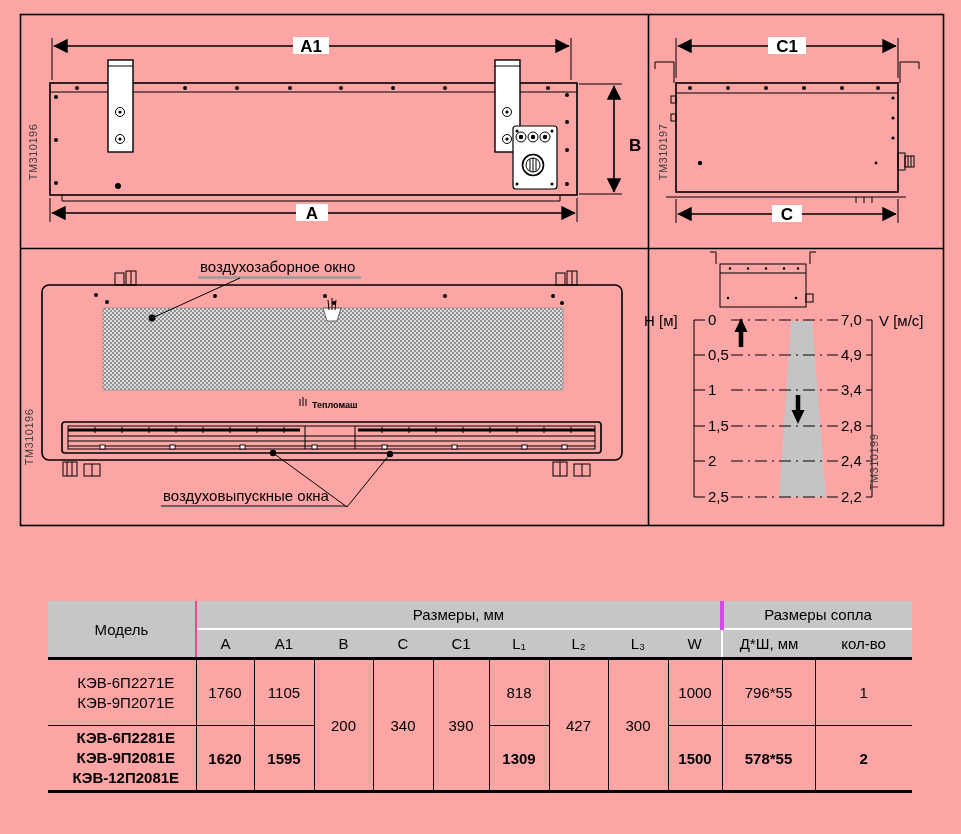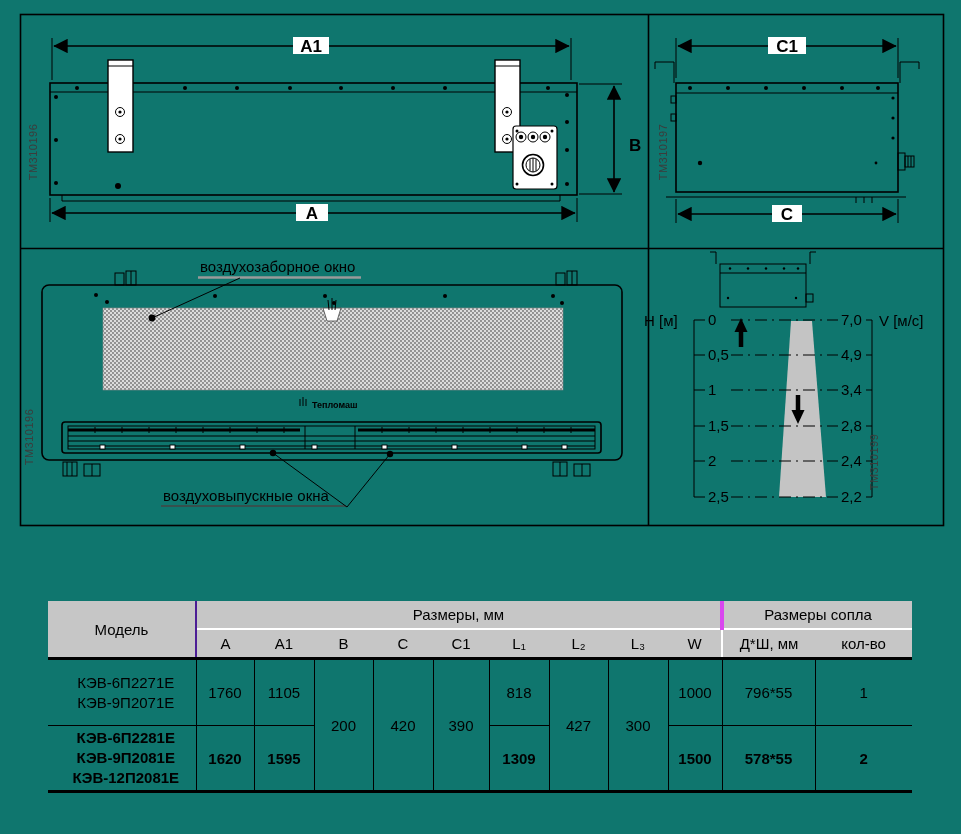--- a/index.html
+++ b/index.html
@@ -1,34 +1,34 @@
 <!DOCTYPE html>
 <html><head>
 <meta charset="utf-8">
 <style>
   html,body{margin:0;padding:0;background:#fff;}
-  .page{position:relative;width:961px;height:834px;background:#0f766e;
+  .page{position:relative;width:961px;height:834px;background:#fca5a5;
         font-family:"Liberation Sans", sans-serif;color:#000;overflow:hidden;}
   svg text{font-family:"Liberation Sans","DejaVu Sans",sans-serif;}
   .dimlbl{font-size:17px;font-weight:bold;}
   .ruslbl{font-size:15px;}
   .tmlbl{font-size:11px;fill:#3c3c3c;letter-spacing:.5px;}
   .axlbl{font-size:15px;}
   .axnum{font-size:15px;}
   .brand{font-size:9px;font-weight:bold;}
   .thin{stroke:#000;stroke-width:1;fill:none;}
   .med{stroke:#000;stroke-width:1.6;fill:none;}
   .dash{stroke:#000;stroke-width:1.1;fill:none;stroke-dasharray:12 5 2 5;}
 
   
   .dims-table{position:absolute;left:48px;top:601px;border-collapse:collapse;
               table-layout:fixed;font-size:15px;}
   .dims-table td{padding:0;text-align:center;vertical-align:middle;}
   .hc{background:#c6c6c6;height:27px;}
-  .model-h{border-right:2px solid #4c1d95;border-bottom:3px solid #000;margin-top:8px;}
+  .model-h{border-right:2px solid #ec4899;border-bottom:3px solid #000;margin-top:8px;}
   .grp-dims{border-bottom:2px solid #fff;border-right:4px solid #d946ef;}
   .grp-noz{border-bottom:2px solid #fff;margin-top:44px;}
   .sub{border-bottom:3px solid #000;}
   .sub-nozL{border-left:2px solid #fff;}
   .bL{border-left:1.5px solid #000;}
   .bB{border-bottom:1.5px solid #000;}
   .span2{border-bottom:3px solid #000;}
   .r2 td{border-bottom:3px solid #000;font-weight:bold;}
   .model-cell{text-align:left;padding-left:8px !important;line-height:20px;}
   .r1{height:67px;} .r2{height:66px;}
@@ -427,21 +427,21 @@
     <td class="hc sub">кол-во</td>
   </tr>
   <tr class="r1">
     <td class="model-cell bB">
       <div>КЭВ-6П2271Е</div>
       <div>КЭВ-9П2071Е</div>
     </td>
     <td class="bL bB">1760</td>
     <td class="bL bB">1105</td>
     <td rowspan="2" class="bL span2">200</td>
-    <td rowspan="2" class="bL span2">420</td>
+    <td rowspan="2" class="bL span2">340</td>
     <td rowspan="2" class="bL span2">390</td>
     <td class="bL bB">818</td>
     <td rowspan="2" class="bL span2">427</td>
     <td rowspan="2" class="bL span2">300</td>
     <td class="bL bB">1000</td>
     <td class="bL bB">796*55</td>
     <td class="bL bB">1</td>
   </tr>
   <tr class="r2">
     <td class="model-cell">

